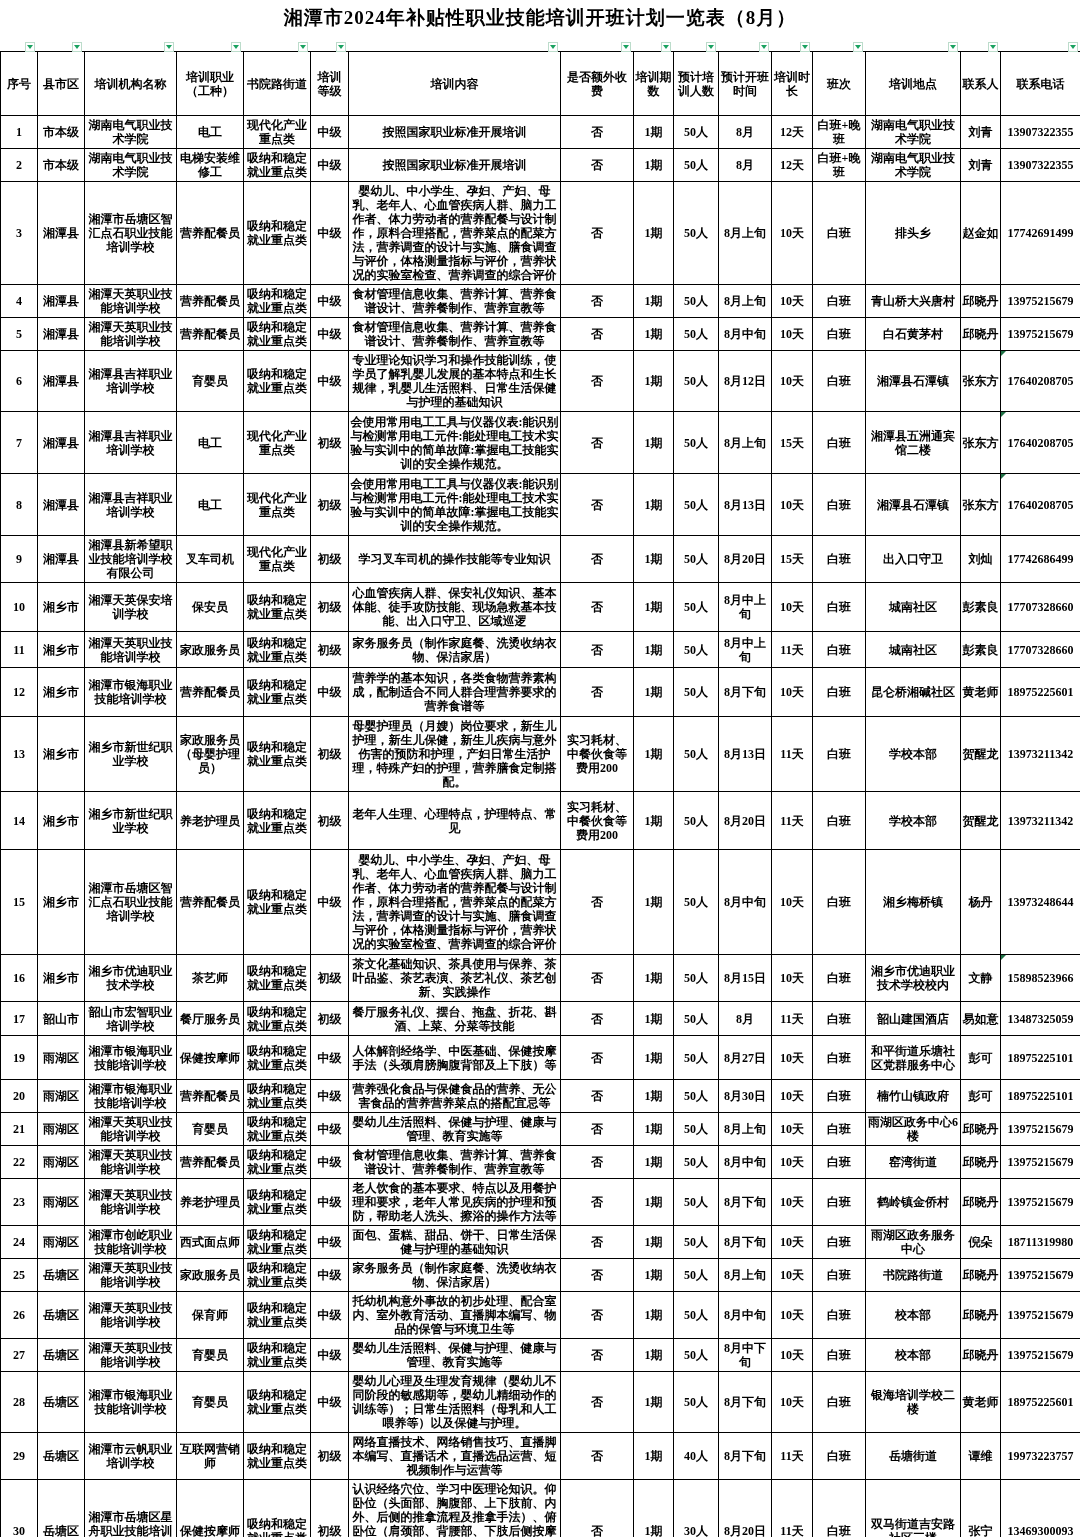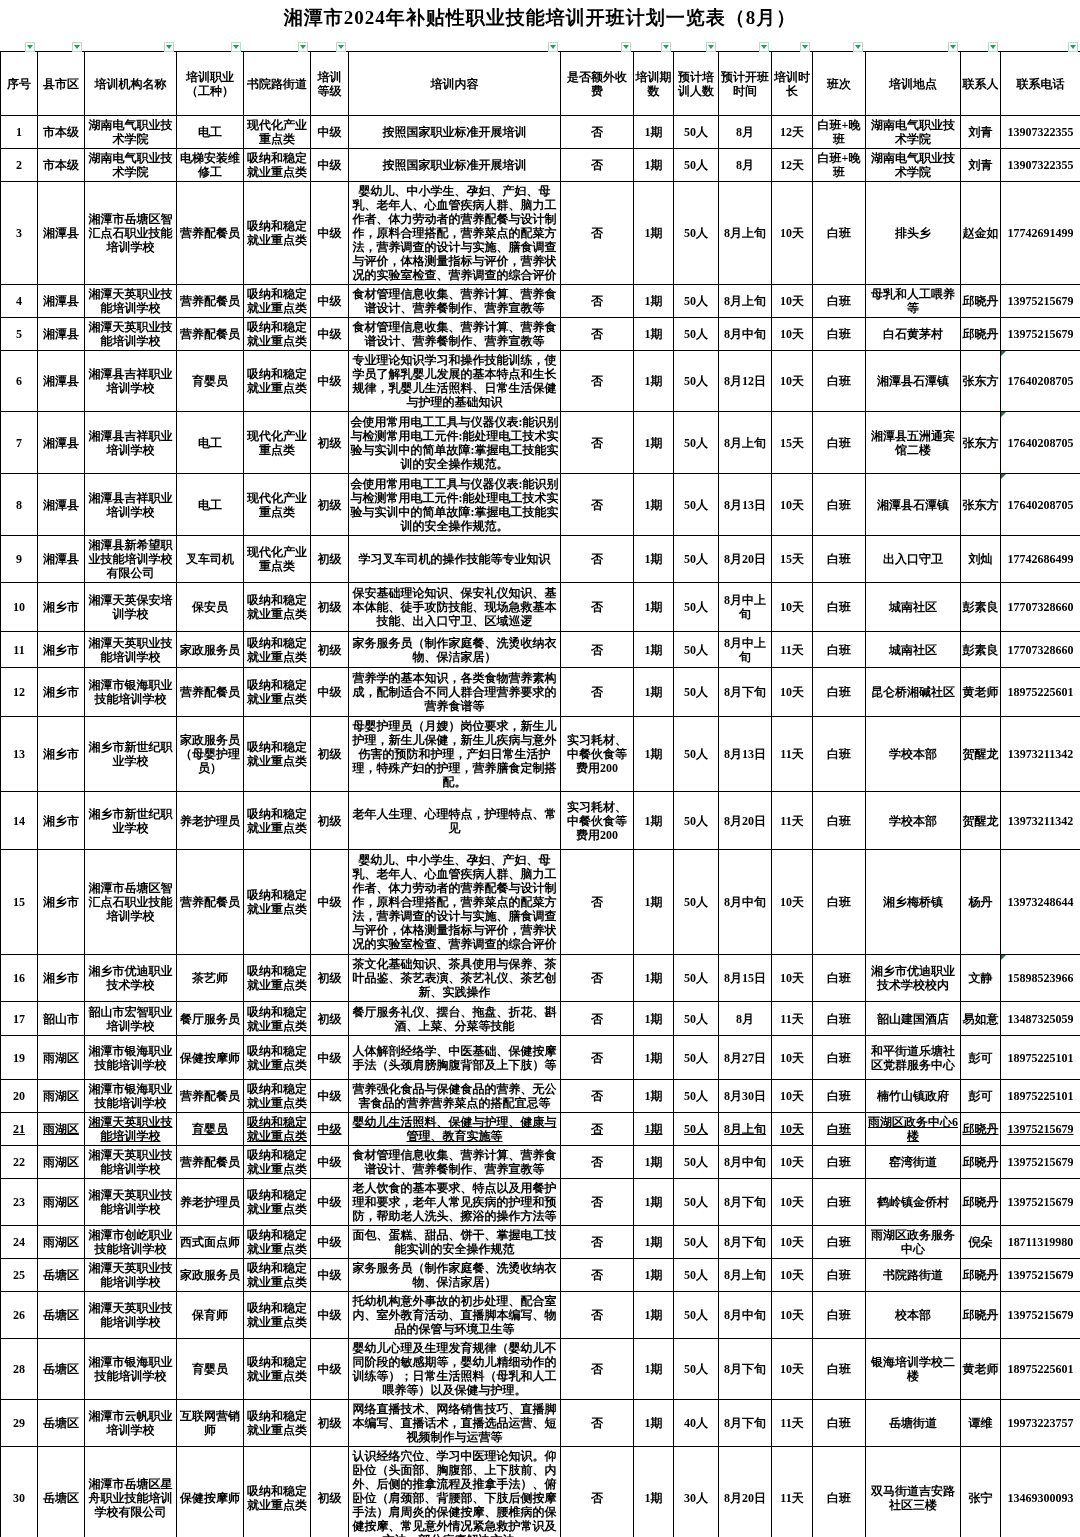--- a/index.html
+++ b/index.html
@@ -139,21 +139,21 @@
         <td>营养配餐员</td>
         <td>吸纳和稳定就业重点类</td>
         <td>中级</td>
         <td>食材管理信息收集、营养计算、营养食谱设计、营养餐制作、营养宣教等</td>
         <td>否</td>
         <td>1期</td>
         <td>50人</td>
         <td>8月上旬</td>
         <td>10天</td>
         <td>白班</td>
-        <td>母乳和人工喂养等</td>
+        <td>青山桥大兴唐村</td>
         <td>邱晓丹</td>
         <td>13975215679</td>
       </tr>
       <tr style="height: 29px;">
         <td>5</td>
         <td>湘潭县</td>
         <td>湘潭天英职业技能培训学校</td>
         <td>营养配餐员</td>
         <td>吸纳和稳定就业重点类</td>
         <td>中级</td>
@@ -240,21 +240,21 @@
         <td>刘灿</td>
         <td>17742686499</td>
       </tr>
       <tr style="height: 49px;">
         <td>10</td>
         <td>湘乡市</td>
         <td>湘潭天英保安培训学校</td>
         <td>保安员</td>
         <td>吸纳和稳定就业重点类</td>
         <td>初级</td>
-        <td>保安基础理论知识、保安礼仪知识、基本体能、徒手攻防技能、现场急救基本技能、出入口守卫、区域巡逻</td>
+        <td>心血管疾病人群、保安礼仪知识、基本体能、徒手攻防技能、现场急救基本技能、出入口守卫、区域巡逻</td>
         <td>否</td>
         <td>1期</td>
         <td>50人</td>
         <td>8月中上旬</td>
         <td>10天</td>
         <td>白班</td>
         <td>城南社区</td>
         <td>彭素良</td>
         <td>17707328660</td>
       </tr>
@@ -413,21 +413,21 @@
         <td>否</td>
         <td>1期</td>
         <td>50人</td>
         <td>8月30日</td>
         <td>10天</td>
         <td>白班</td>
         <td>楠竹山镇政府</td>
         <td>彭可</td>
         <td>18975225101</td>
       </tr>
-      <tr style="height: 29px; text-decoration: underline;">
+      <tr style="height: 29px;">
         <td>21</td>
         <td>雨湖区</td>
         <td>湘潭天英职业技能培训学校</td>
         <td>育婴员</td>
         <td>吸纳和稳定就业重点类</td>
         <td>中级</td>
         <td>婴幼儿生活照料、保健与护理、健康与管理、教育实施等</td>
         <td>否</td>
         <td>1期</td>
         <td>50人</td>
@@ -474,21 +474,21 @@
         <td>邱晓丹</td>
         <td>13975215679</td>
       </tr>
       <tr style="height: 31px;">
         <td>24</td>
         <td>雨湖区</td>
         <td>湘潭市创屹职业技能培训学校</td>
         <td>西式面点师</td>
         <td>吸纳和稳定就业重点类</td>
         <td>中级</td>
-        <td>面包、蛋糕、甜品、饼干、掌握电工技能实训的安全操作规范</td>
+        <td>面包、蛋糕、甜品、饼干、日常生活保健与护理的基础知识</td>
         <td>否</td>
         <td>1期</td>
         <td>50人</td>
         <td>8月下旬</td>
         <td>10天</td>
         <td>白班</td>
         <td>雨湖区政务服务中心</td>
         <td>倪朵</td>
         <td>18711319980</td>
       </tr>
@@ -515,20 +515,38 @@
         <td>岳塘区</td>
         <td>湘潭天英职业技能培训学校</td>
         <td>保育师</td>
         <td>吸纳和稳定就业重点类</td>
         <td>中级</td>
         <td>托幼机构意外事故的初步处理、配合室内、室外教育活动、直播脚本编写、物品的保管与环境卫生等</td>
         <td>否</td>
         <td>1期</td>
         <td>50人</td>
         <td>8月中旬</td>
+        <td>10天</td>
+        <td>白班</td>
+        <td>校本部</td>
+        <td>邱晓丹</td>
+        <td>13975215679</td>
+      </tr>
+      <tr style="height: 30px;">
+        <td>27</td>
+        <td>岳塘区</td>
+        <td>湘潭天英职业技能培训学校</td>
+        <td>育婴员</td>
+        <td>吸纳和稳定就业重点类</td>
+        <td>中级</td>
+        <td>婴幼儿生活照料、保健与护理、健康与管理、教育实施等</td>
+        <td>否</td>
+        <td>1期</td>
+        <td>50人</td>
+        <td>8月中下旬</td>
         <td>10天</td>
         <td>白班</td>
         <td>校本部</td>
         <td>邱晓丹</td>
         <td>13975215679</td>
       </tr>
       <tr style="height: 60px;">
         <td>28</td>
         <td>岳塘区</td>
         <td>湘潭市银海职业技能培训学校</td>

